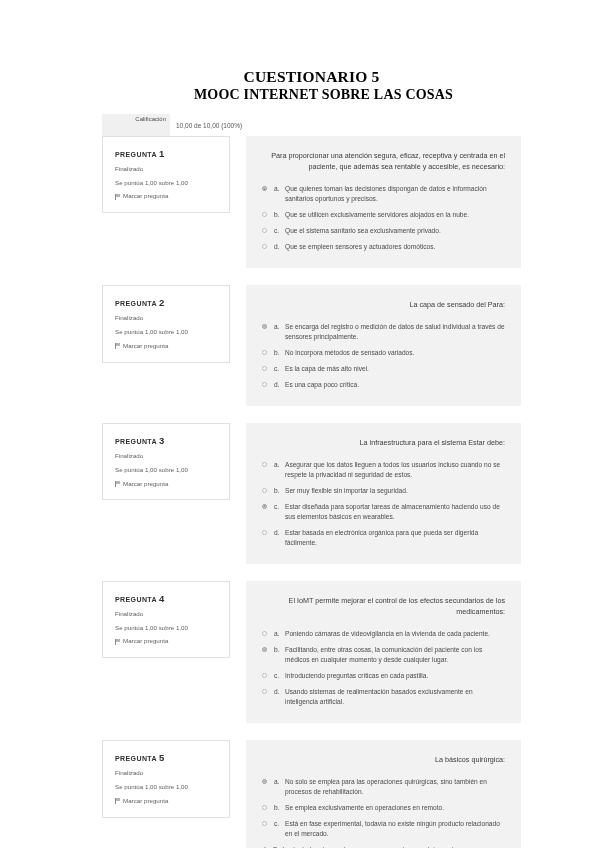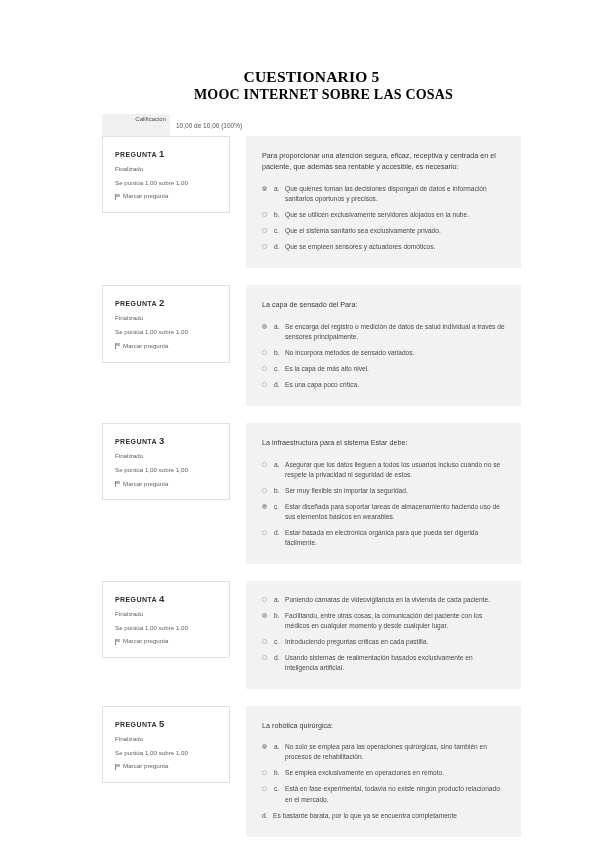--- a/index.html
+++ b/index.html
@@ -138,20 +138,21 @@
     background: #f2f2f2;
     box-sizing: border-box;
     padding: 14px 16px 16px 16px;
     margin-left: 16px;
   }
   .q-text {
     font-size: 7.2px;
     line-height: 1.62;
     color: #3a3a3a;
     margin-bottom: 11px;
+    text-align: right;
   }
   .opt-list {
     list-style: none;
     margin: 0;
     padding: 0;
   }
   .opt {
     display: flex;
     align-items: flex-start;
     margin-bottom: 6px;
@@ -323,20 +324,21 @@
         <div class="q-info">
           <div class="q-info-title"><span>PREGUNTA</span> <span class="num">4</span></div>
           <div class="q-info-line">Finalizado</div>
           <div class="q-info-line">Se puntúa 1,00 sobre 1,00</div>
           <div class="q-info-flag">
             <span class="flag-icon"></span>
             <span>Marcar pregunta</span>
           </div>
         </div>
         <div class="q-body">
+          <div class="q-text">El IoMT permite mejorar el control de los efectos secundarios de los medicamentos:</div>
           <ul class="opt-list">
             <li class="opt">
               <span class="radio"></span>
               <span class="opt-letter">a.</span>
               <span class="opt-text">Poniendo cámaras de videovigilancia en la vivienda de cada paciente.</span>
             </li>
             <li class="opt">
               <span class="radio checked"></span>
               <span class="opt-letter">b.</span>
               <span class="opt-text">Facilitando, entre otras cosas, la comunicación del paciente con los médicos en cualquier momento y desde cualquier lugar.</span>
@@ -358,21 +360,21 @@
         <div class="q-info">
           <div class="q-info-title"><span>PREGUNTA</span> <span class="num">5</span></div>
           <div class="q-info-line">Finalizado</div>
           <div class="q-info-line">Se puntúa 1,00 sobre 1,00</div>
           <div class="q-info-flag">
             <span class="flag-icon"></span>
             <span>Marcar pregunta</span>
           </div>
         </div>
         <div class="q-body">
-          <div class="q-text">La robótica quirúrgica:</div>
+          <div class="q-text">La básicos quirúrgica:</div>
           <ul class="opt-list">
             <li class="opt">
               <span class="radio checked"></span>
               <span class="opt-letter">a.</span>
               <span class="opt-text">No solo se emplea para las operaciones quirúrgicas, sino también en procesos de rehabilitación.</span>
             </li>
             <li class="opt">
               <span class="radio"></span>
               <span class="opt-letter">b.</span>
               <span class="opt-text">Se emplea exclusivamente en operaciones en remoto.</span>

